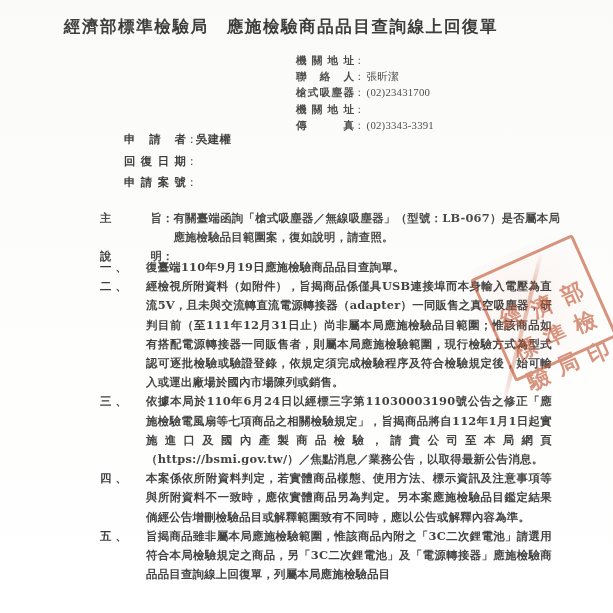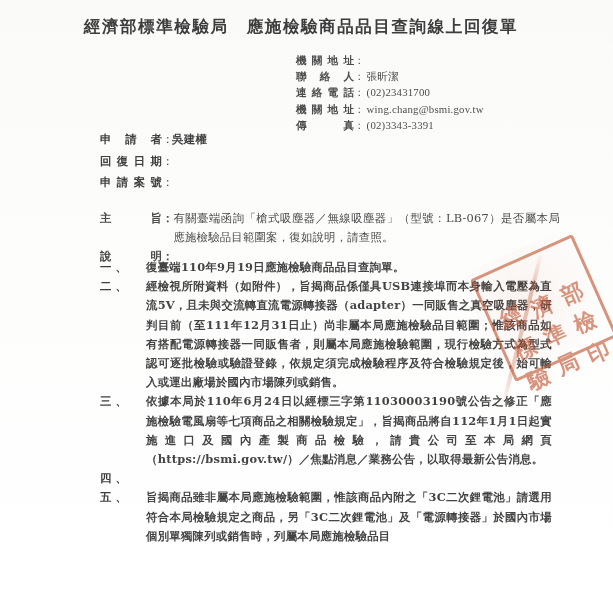--- a/index.html
+++ b/index.html
@@ -34,21 +34,20 @@
     position: absolute;
     top: 16px;
     left: 0;
     width: 562px;
     text-align: center;
     font-size: 16.5px;
     font-weight: 700;
     letter-spacing: 1.6px;
     color: #3d3d3d;
     white-space: pre;
-    padding-left: 20px;
   }
 
   
   .contact-block {
     position: absolute;
     top: 52px;
     left: 296px;
     font-size: 10.6px;
     line-height: 16.2px;
     color: #4d4d4d;
@@ -83,20 +82,21 @@
     top: 129px;
     left: 100px;
     font-size: 11.4px;
     line-height: 21.5px;
     color: #3f3f3f;
   }
   .meta-row {
     display: flex;
     align-items: flex-end;
     white-space: nowrap;
+    margin-left: 24px;
   }
   .meta-label {
     display: inline-block;
     width: 62px;
     text-align: justify;
     text-align-last: justify;
     font-weight: 700;
   }
   .meta-colon { width: 10px; display: inline-block; text-align: left; }
   .meta-value { font-weight: 600; letter-spacing: 0.3px; }
@@ -115,21 +115,21 @@
   .subject-label {
     flex: 0 0 62px;
     width: 62px;
     font-weight: 700;
     text-align: justify;
     text-align-last: justify;
   }
   .subject-colon { flex: 0 0 10px; font-weight: 700; }
   .subject-text {
     flex: 1 1 auto;
-    font-weight: 400;
+    font-weight: 700;
     letter-spacing: 0.2px;
     text-align: justify;
   }
   .explain-row {
     display: flex;
     align-items: flex-end;
   }
 
   
   .items {
@@ -242,28 +242,27 @@
     <div class="contact-row">
       <span class="contact-label">機關地址</span>
       <span class="contact-sep">：</span>
     </div>
     <div class="contact-row">
       <span class="contact-label">聯絡人</span>
       <span class="contact-sep">：</span>
       <span class="contact-value">張昕潔</span>
     </div>
     <div class="contact-row">
-      <span class="contact-label">連絡電話</span>
+      <span class="contact-label">槍式吸塵器</span>
       <span class="contact-sep">：</span>
       <span class="contact-value ascii">(02)23431700</span>
     </div>
     <div class="contact-row">
       <span class="contact-label">機關地址</span>
       <span class="contact-sep">：</span>
-      <span class="contact-value ascii">wing.chang@bsmi.gov.tw</span>
     </div>
     <div class="contact-row">
       <span class="contact-label">傳真</span>
       <span class="contact-sep">：</span>
       <span class="contact-value ascii">(02)3343-3391</span>
     </div>
   </div>
 
   <div class="meta-block">
     <div class="meta-row">
@@ -301,24 +300,25 @@
     <div class="item">
       <span class="item-num">二、</span>
       <span class="item-body">經檢視所附資料（如附件），旨揭商品係僅具USB連接埠而本身輸入電壓為直流5V，且未與交流轉直流電源轉接器（adapter）一同販售之真空吸塵器，研判目前（至111年12月31日止）尚非屬本局應施檢驗品目範圍；惟該商品如有搭配電源轉接器一同販售者，則屬本局應施檢驗範圍，現行檢驗方式為型式認可逐批檢驗或驗證登錄，依規定須完成檢驗程序及符合檢驗規定後，始可輸入或運出廠場於國內市場陳列或銷售。</span>
     </div>
     <div class="item">
       <span class="item-num">三、</span>
       <span class="item-body">依據本局於110年6月24日以經標三字第11030003190號公告之修正「應施檢驗電風扇等七項商品之相關檢驗規定」，旨揭商品將自112年1月1日起實施進口及國內產製商品檢驗，請貴公司至本局網頁（https://bsmi.gov.tw/）／焦點消息／業務公告，以取得最新公告消息。</span>
     </div>
     <div class="item">
       <span class="item-num">四、</span>
+      <span class="item-body">本案係依所附資料判定，若實體商品樣態、使用方法、標示資訊及注意事項等與所附資料不一致時，應依實體商品另為判定。另本案應施檢驗品目鑑定結果倘經公告增刪檢驗品目或解釋範圍致有不同時，應以公告或解釋內容為準。</span>
     </div>
     <div class="item">
       <span class="item-num">五、</span>
-      <span class="item-body">旨揭商品雖非屬本局應施檢驗範圍，惟該商品內附之「3C二次鋰電池」請選用符合本局檢驗規定之商品，另「3C二次鋰電池」及「電源轉接器」於國內市場個別單獨陳列或銷售時，列屬本局應施檢驗品目</span>
+      <span class="item-body">旨揭商品雖非屬本局應施檢驗範圍，惟該商品內附之「3C二次鋰電池」請選用符合本局檢驗規定之商品，另「3C二次鋰電池」及「電源轉接器」應施檢驗商品品目查詢線上回復單，列屬本局應施檢驗品目</span>
     </div>
   </div>
 
   <div class="seal-streak"></div>
   <div class="seal">
     <div class="seal-bleed"></div>
     <div class="seal-frame"></div>
     <div class="seal-grid">
       <span class="seal-ch">經</span>
       <span class="seal-ch">濟</span>

